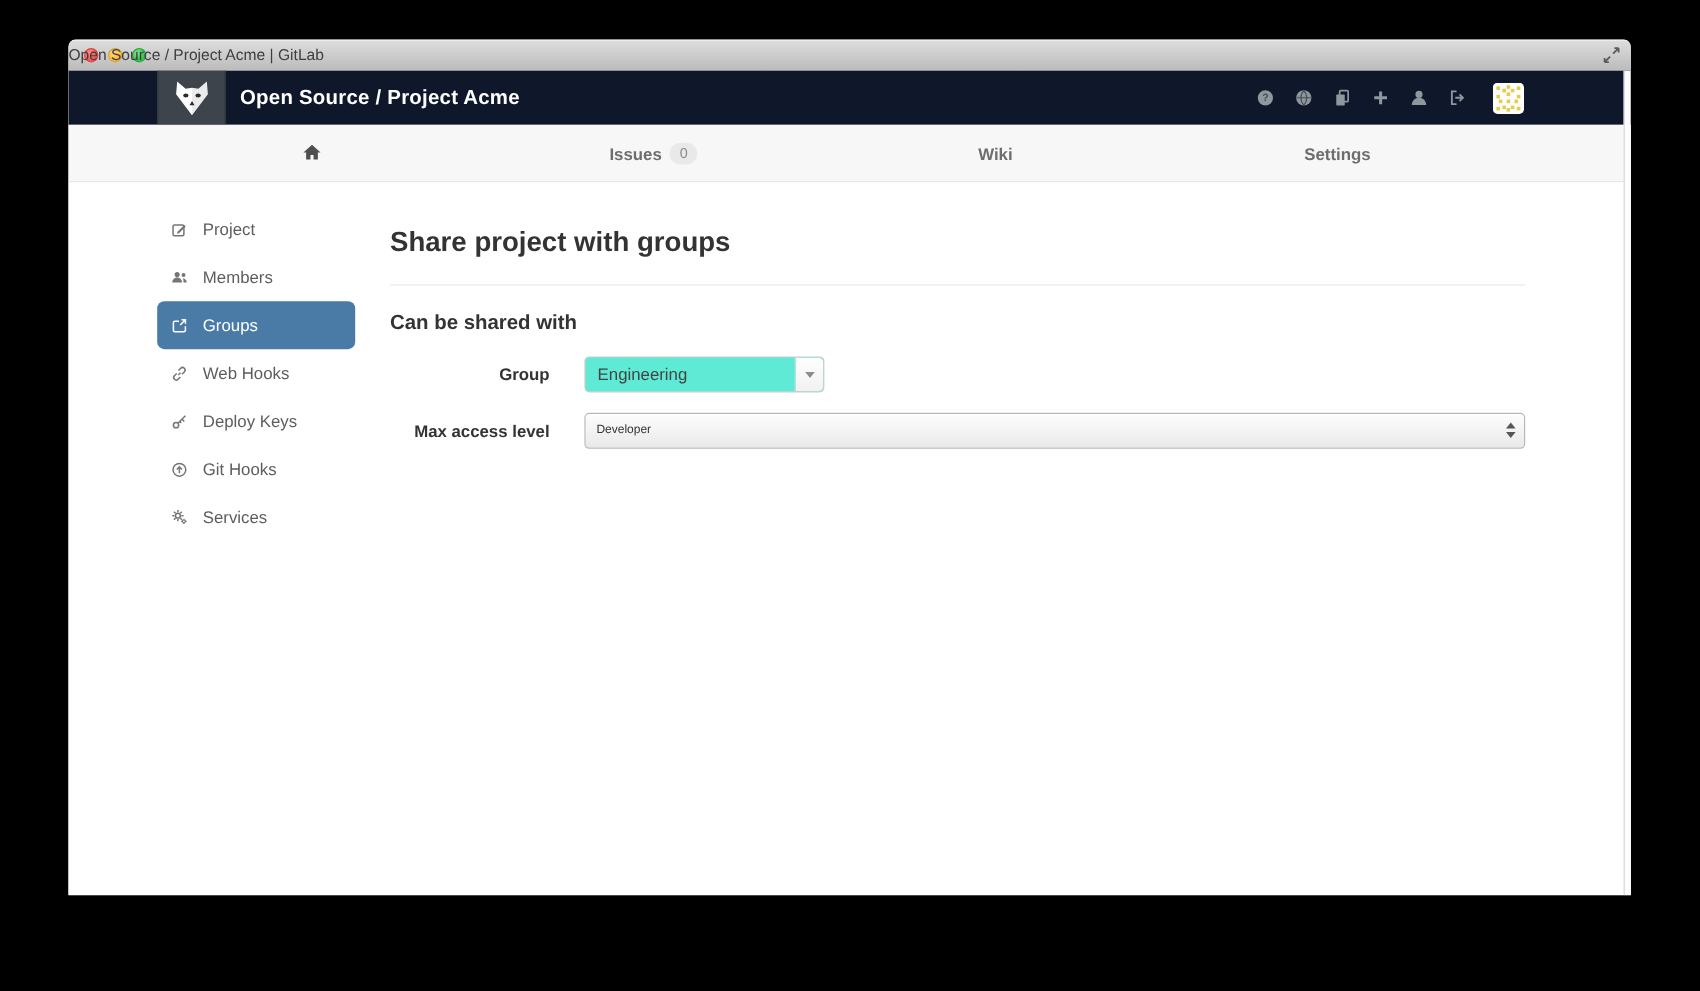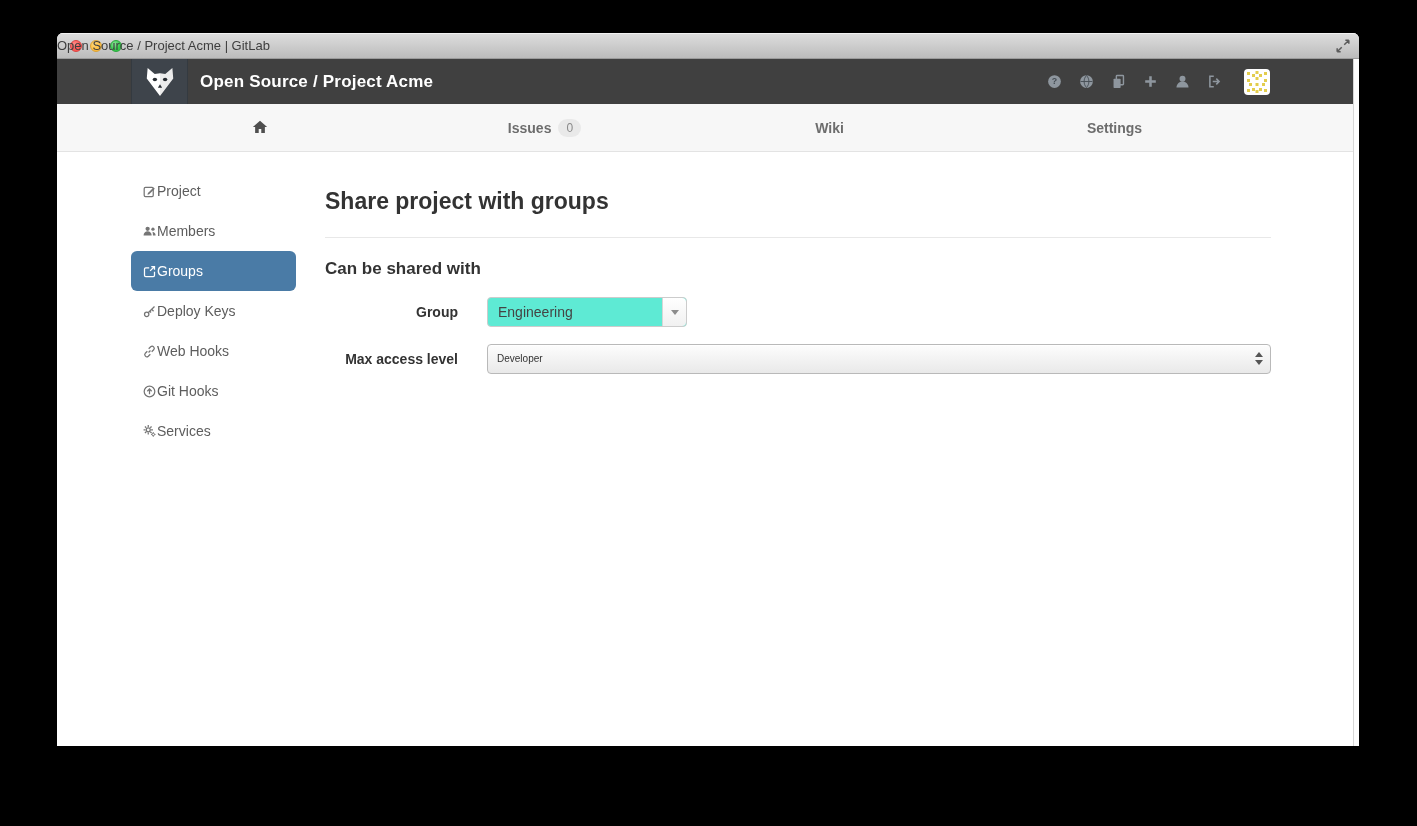--- a/index.html
+++ b/index.html
@@ -24,21 +24,21 @@
   .t-zoom  { left:53px;  background:radial-gradient(circle at 35% 30%, #8ce49a, #34c84a 60%); border:1px solid #2aa73d; }
   .win-title {
     position:absolute; left:0; right:0; top:0; height:26px; line-height:26px;
     text-align:left; font-size:13px; color:#3e3e3e;
   }
   .fullscreen-btn { position:absolute; right:6px; top:3px; width:20px; height:20px; cursor:pointer; }
 
   
   .navbar {
     position:absolute; left:0; top:26px; right:0; height:45px;
-    background:#404040;
+    background:#0f172a;
   }
   .logo-cell {
     position:absolute; left:74px; top:0; width:57px; height:45px;
     background:#3e444b; border-left:1px solid #343a40; border-right:1px solid #343a40;
     display:flex; align-items:center; justify-content:center; cursor:pointer;
   }
   .nav-title {
     position:absolute; left:143px; top:0; height:45px; line-height:45px;
     color:#fff; font-size:17px; font-weight:700; letter-spacing:.2px; cursor:pointer;
   }
@@ -73,21 +73,21 @@
   .badge {
     background:#e9e9e9; color:#8a8a8a; font-size:12px; font-weight:400;
     border-radius:9px; padding:2px 8px;
   }
 
   
   .content { position:absolute; left:0; top:119px; right:0; bottom:0; background:#fff; }
 
   .sidebar { position:absolute; left:74px; top:19px; width:165px; }
   .side-item {
-    height:40px; display:flex; align-items:center; gap:0; padding-left:11px;
+    height:40px; display:flex; align-items:center; gap:12px; padding-left:11px;
     font-size:14px; color:#5d5d5d; border-radius:6px; cursor:pointer;
   }
   .side-item .si { width:15px; height:15px; color:#757575; display:flex; align-items:center; justify-content:center; }
   .side-item.active { background:#4a7ba6; color:#fff; }
   .side-item.active .si { color:#fff; }
 
   .main { position:absolute; left:268px; top:0; width:946px; padding-top:36px; }
   .page-title { font-size:23px; font-weight:700; color:#333; }
   .page-desc { margin-top:8px; font-size:14px; color:#7b7b7b; }
   .divider { border:none; border-top:1px solid #e8e8e8; margin-top:22px; }
@@ -274,35 +274,35 @@
           <svg viewBox="0 0 24 24" width="15" height="15" fill="none" stroke="currentColor" stroke-width="2">
             <path d="M20 12.5V18a2 2 0 0 1-2 2H6a2 2 0 0 1-2-2V8a2 2 0 0 1 2-2h5.5"></path>
             <path d="M13 11l7-7M14.8 4H20v5.2"></path>
           </svg>
         </span>
         <span>Groups</span>
       </div>
       <div class="side-item">
         <span class="si">
           <svg viewBox="0 0 24 24" width="15" height="15" fill="none" stroke="currentColor" stroke-width="2">
-            <circle cx="7.5" cy="16.5" r="3.5"></circle>
-            <path d="M10.3 13.7L20 4M15.5 8.5l3 3M12.5 11.5l2 2"></path>
-          </svg>
-        </span>
-        <span>Deploy Keys</span>
-      </div>
-      <div class="side-item">
-        <span class="si">
-          <svg viewBox="0 0 24 24" width="15" height="15" fill="none" stroke="currentColor" stroke-width="2">
             <path d="M10.5 13.5l3-3"></path>
             <path d="M8.5 11.5l-3.2 3.2a3.4 3.4 0 0 0 4.8 4.8l3.2-3.2"></path>
             <path d="M15.5 12.5l3.2-3.2a3.4 3.4 0 0 0-4.8-4.8l-3.2 3.2"></path>
           </svg>
         </span>
         <span>Web Hooks</span>
+      </div>
+      <div class="side-item">
+        <span class="si">
+          <svg viewBox="0 0 24 24" width="15" height="15" fill="none" stroke="currentColor" stroke-width="2">
+            <circle cx="7.5" cy="16.5" r="3.5"></circle>
+            <path d="M10.3 13.7L20 4M15.5 8.5l3 3M12.5 11.5l2 2"></path>
+          </svg>
+        </span>
+        <span>Deploy Keys</span>
       </div>
       <div class="side-item">
         <span class="si">
           <svg viewBox="0 0 24 24" width="15" height="15" fill="none" stroke="currentColor" stroke-width="2">
             <circle cx="12" cy="12" r="8.5"></circle>
             <path d="M12 16.5v-8M8.5 11.5L12 8l3.5 3.5"></path>
           </svg>
         </span>
         <span>Git Hooks</span>
       </div>

